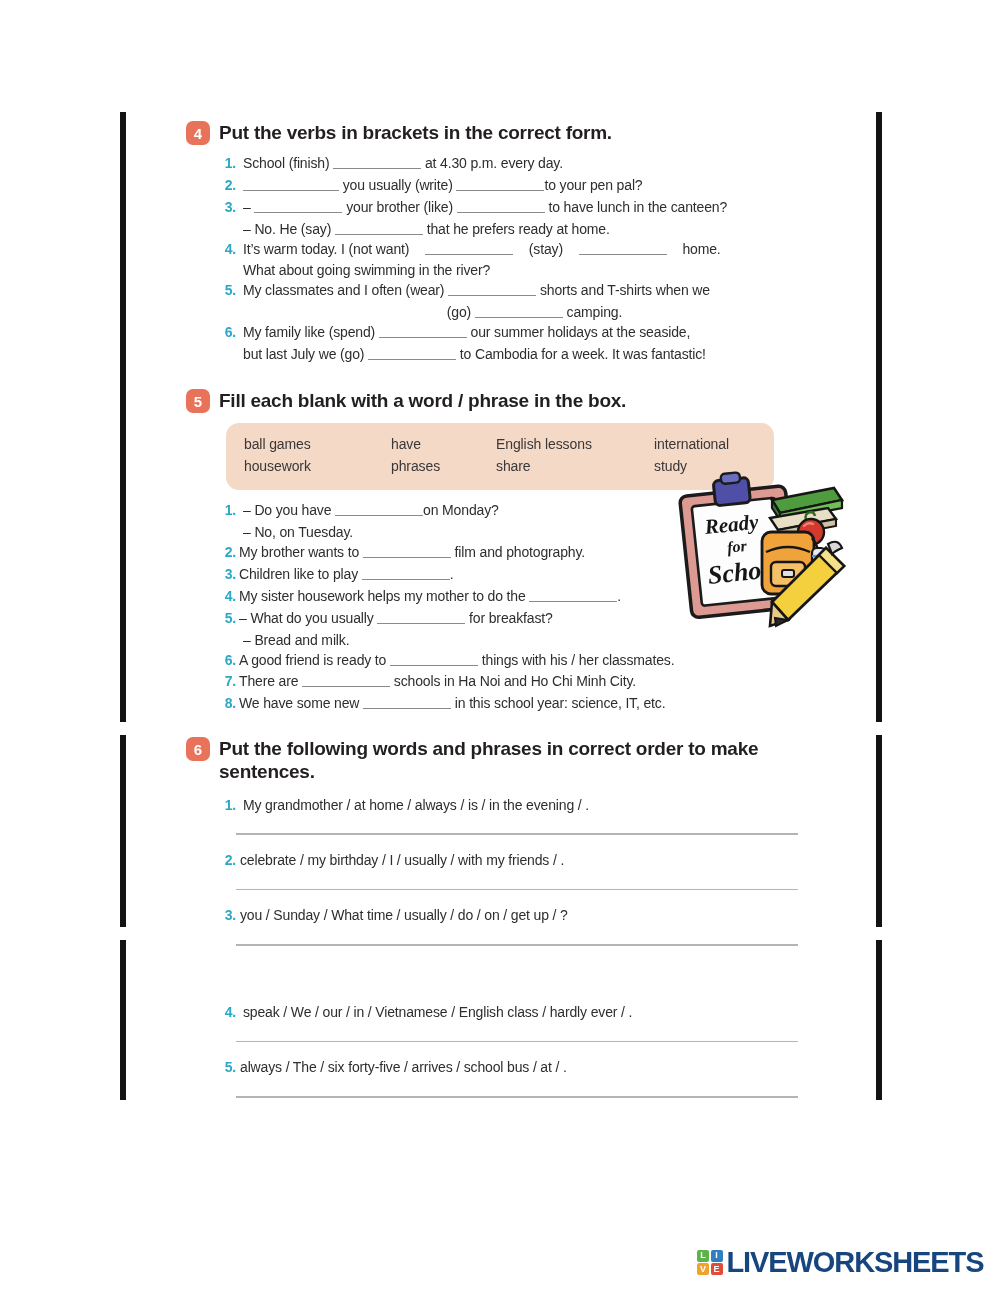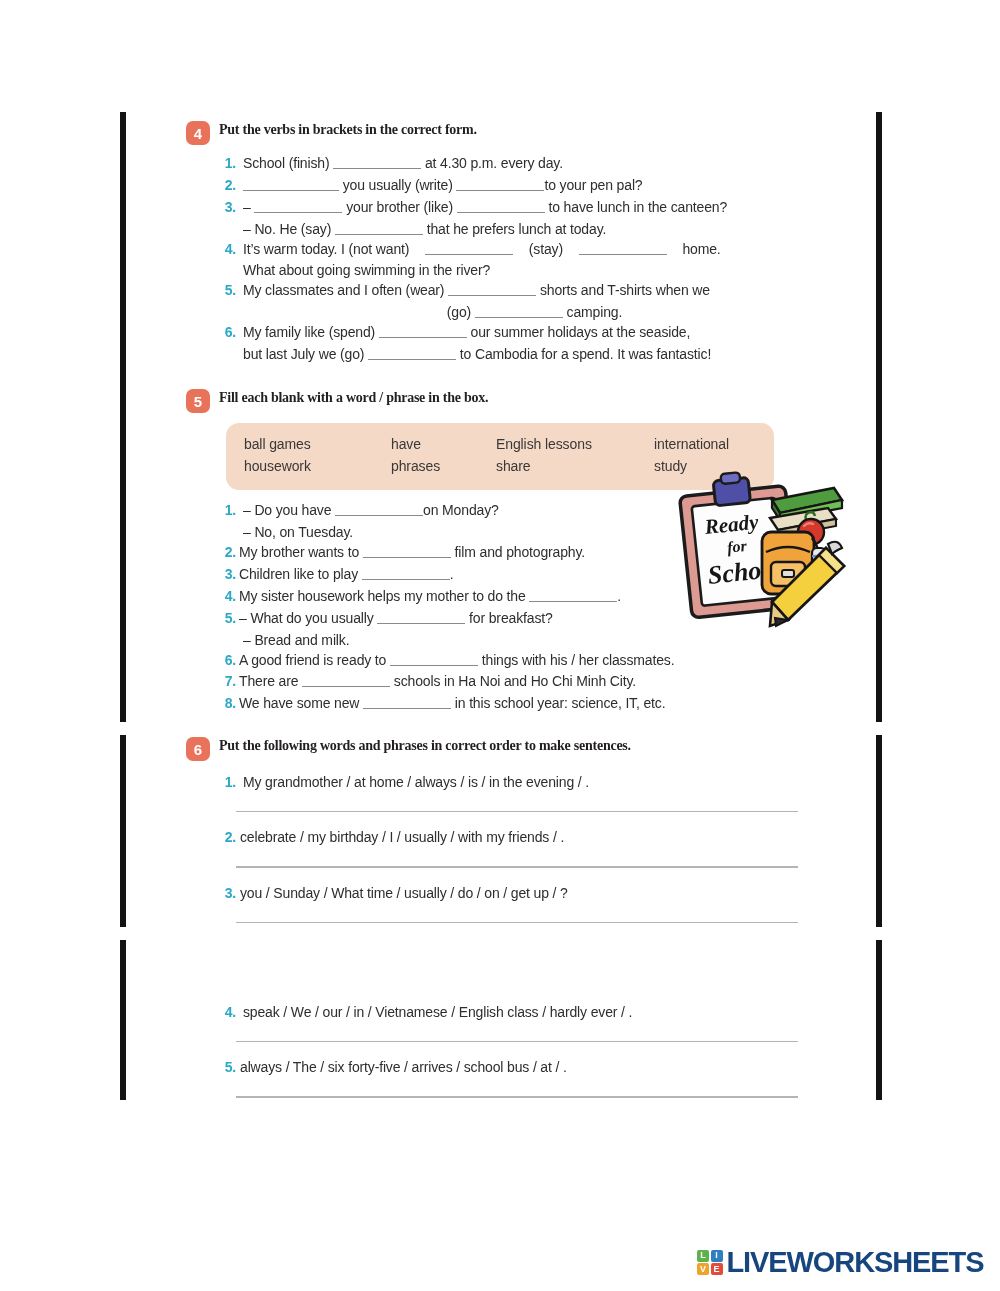--- a/index.html
+++ b/index.html
@@ -23,22 +23,22 @@
 
   .ex-head { display: flex; align-items: flex-start; gap: 9px; }
   .badge {
     width: 24px; height: 24px; flex: 0 0 24px;
     background: #e8735a; border-radius: 7px;
     color: #ffffff; font-weight: bold; font-size: 15px;
     display: flex; align-items: center; justify-content: center;
     line-height: 1; margin-top: 1px;
   }
   .ex-title {
-    font-size: 14px; font-weight: bold; color: #231f20;
-    letter-spacing: -0.25px; line-height: 1.2; padding-top: 2px; font-family: Liberation Serif, serif;
+    font-size: 19px; font-weight: bold; color: #231f20;
+    letter-spacing: -0.25px; line-height: 1.2; padding-top: 2px;
   }
 
   
   .items { margin-top: 9px; }
   .item { display: flex; align-items: flex-start; margin-bottom: 2px; }
   .num {
     color: #2aa8c6; font-weight: bold; font-size: 14px;
     flex: 0 0 auto; text-align: right; line-height: 1.42;
     letter-spacing: -0.2px;
   }
@@ -137,21 +137,21 @@
             <span>–</span>
             <span class="blank b-std"></span>
             <span>your brother (like)</span>
             <span class="blank b-std"></span>
             <span>to have lunch in the canteen?</span>
           </span>
         </div>
         <div class="cont" style="padding-left:25px;">
           <span>– No. He (say)</span>
           <span class="blank b-std"></span>
-          <span>that he prefers lunch at today.</span>
+          <span>that he prefers ready at home.</span>
         </div>
       </div>
 
       <div>
         <div class="item">
           <span class="num" style="width:18px; margin-right:7px;">4.</span>
           <span class="txt">
             <span>It’s  warm  today.  I  (not  want)</span>
             <span class="blank b-std" style="margin:0 12px;"></span>
             <span>(stay)</span>
@@ -183,21 +183,21 @@
           <span class="num" style="width:18px; margin-right:7px;">6.</span>
           <span class="txt">
             <span>My family like (spend)</span>
             <span class="blank b-std"></span>
             <span>our summer holidays at the seaside,</span>
           </span>
         </div>
         <div class="cont" style="padding-left:25px;">
           <span>but last July we (go)</span>
           <span class="blank b-std"></span>
-          <span>to Cambodia for a spend. It was fantastic!</span>
+          <span>to Cambodia for a week. It was fantastic!</span>
         </div>
       </div>
 
     </div>
   </div>
 
   <div class="exercise" style="left:186px; top:388px; width:640px;">
     <div class="ex-head">
       <div class="badge">5</div>
       <div class="ex-title">Fill each blank with a word / phrase in the box.</div>

